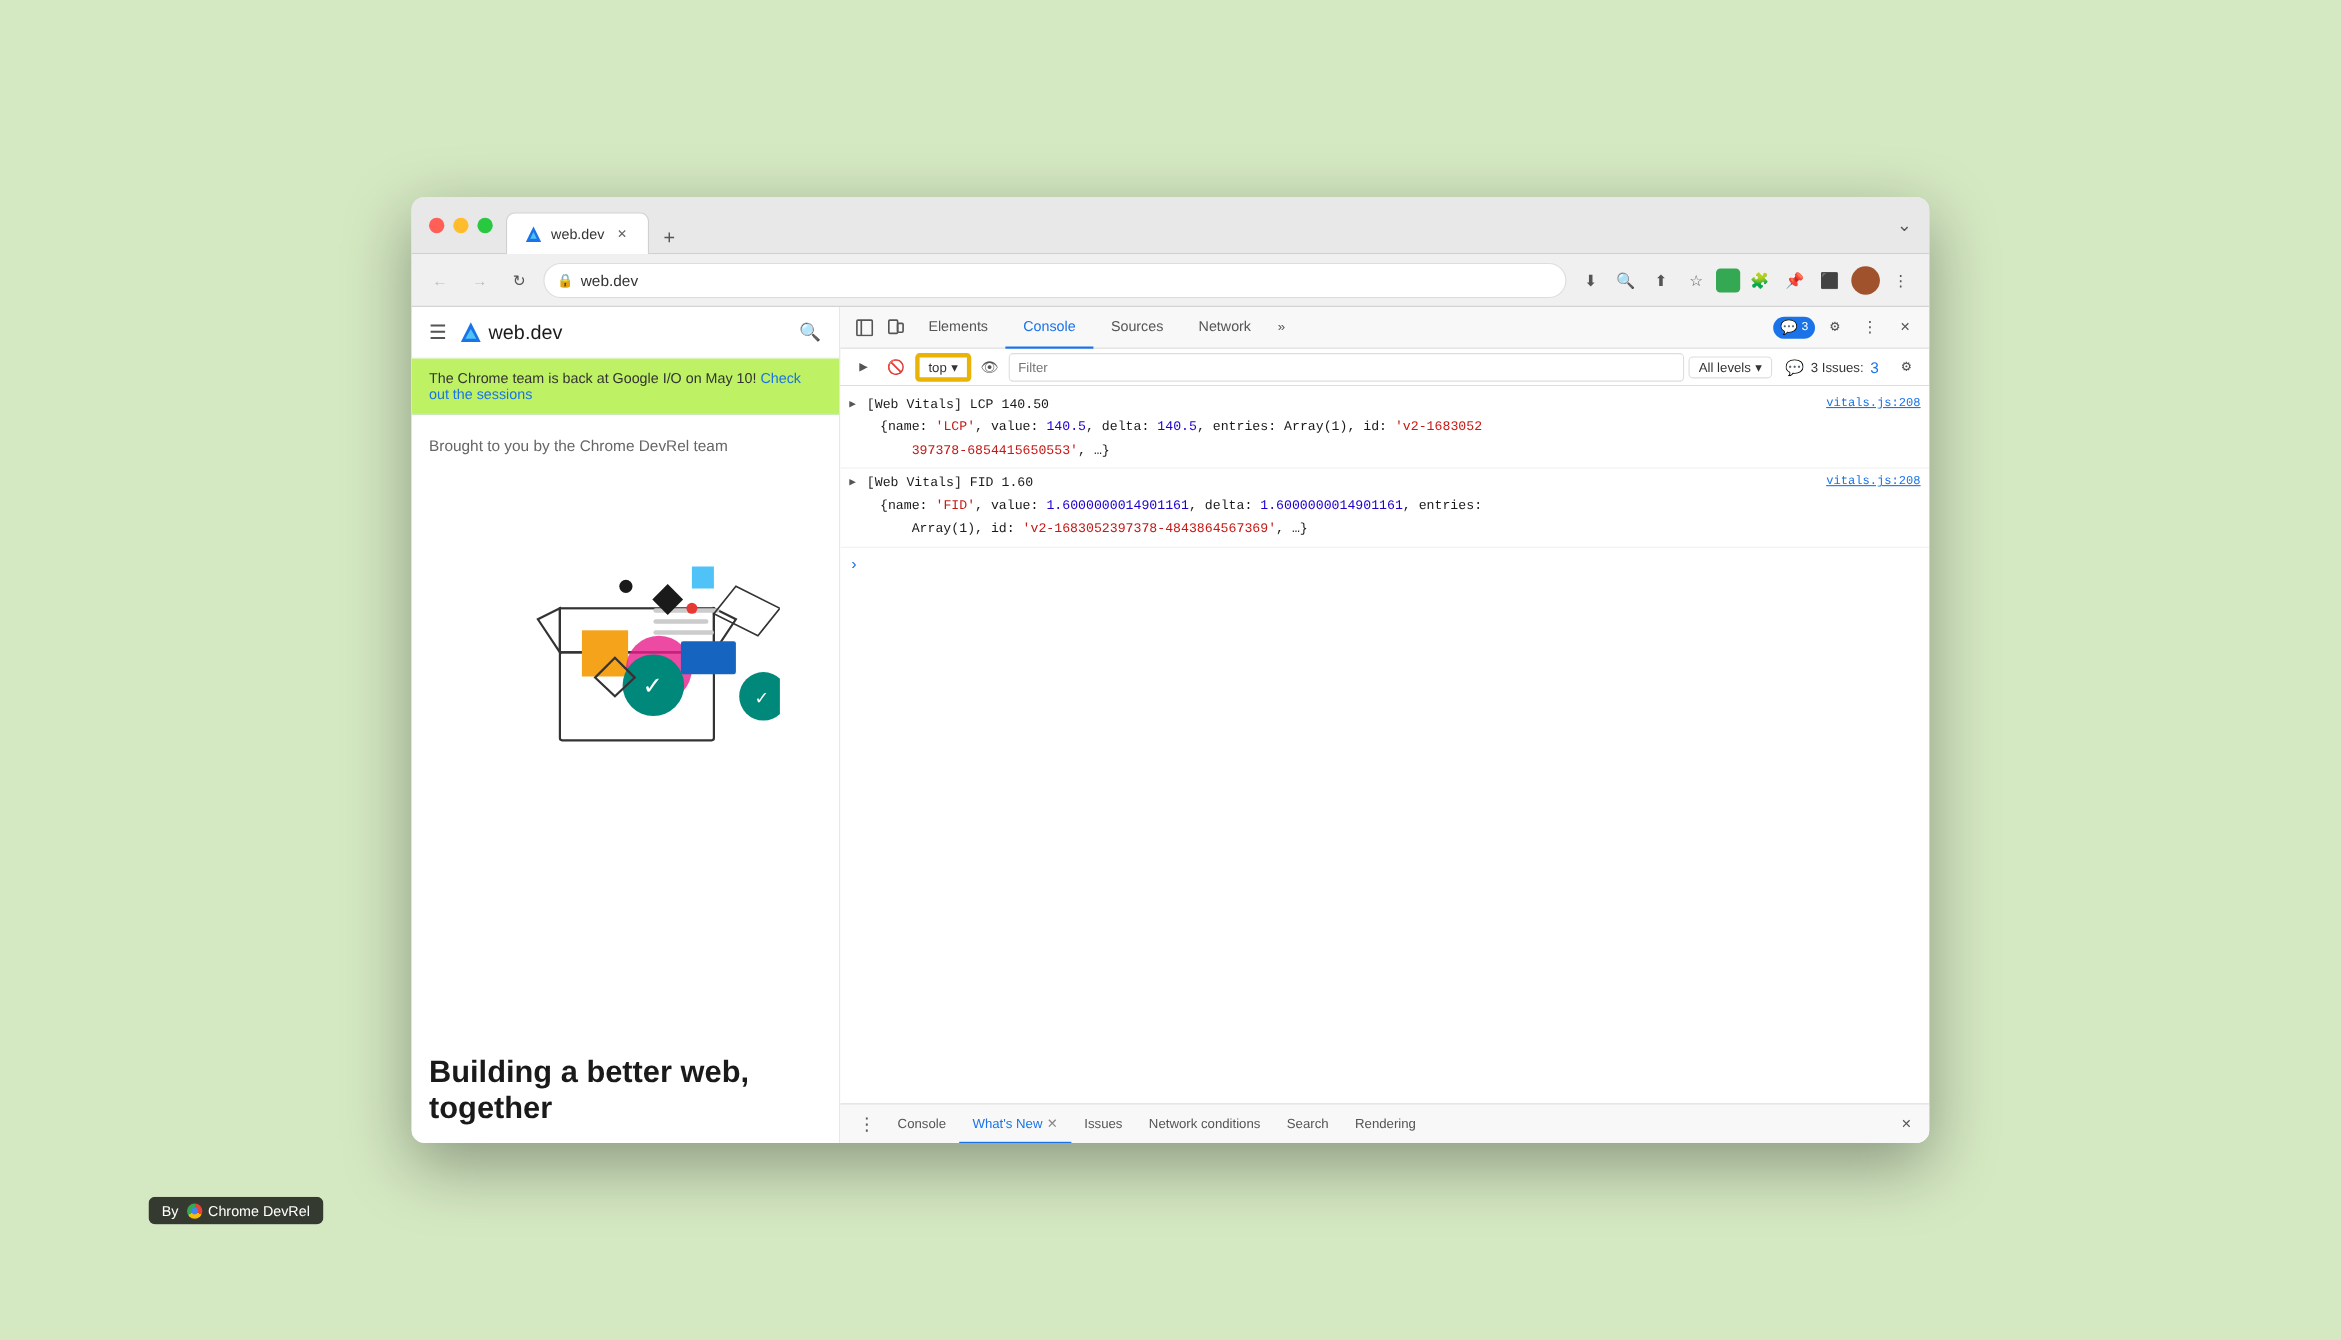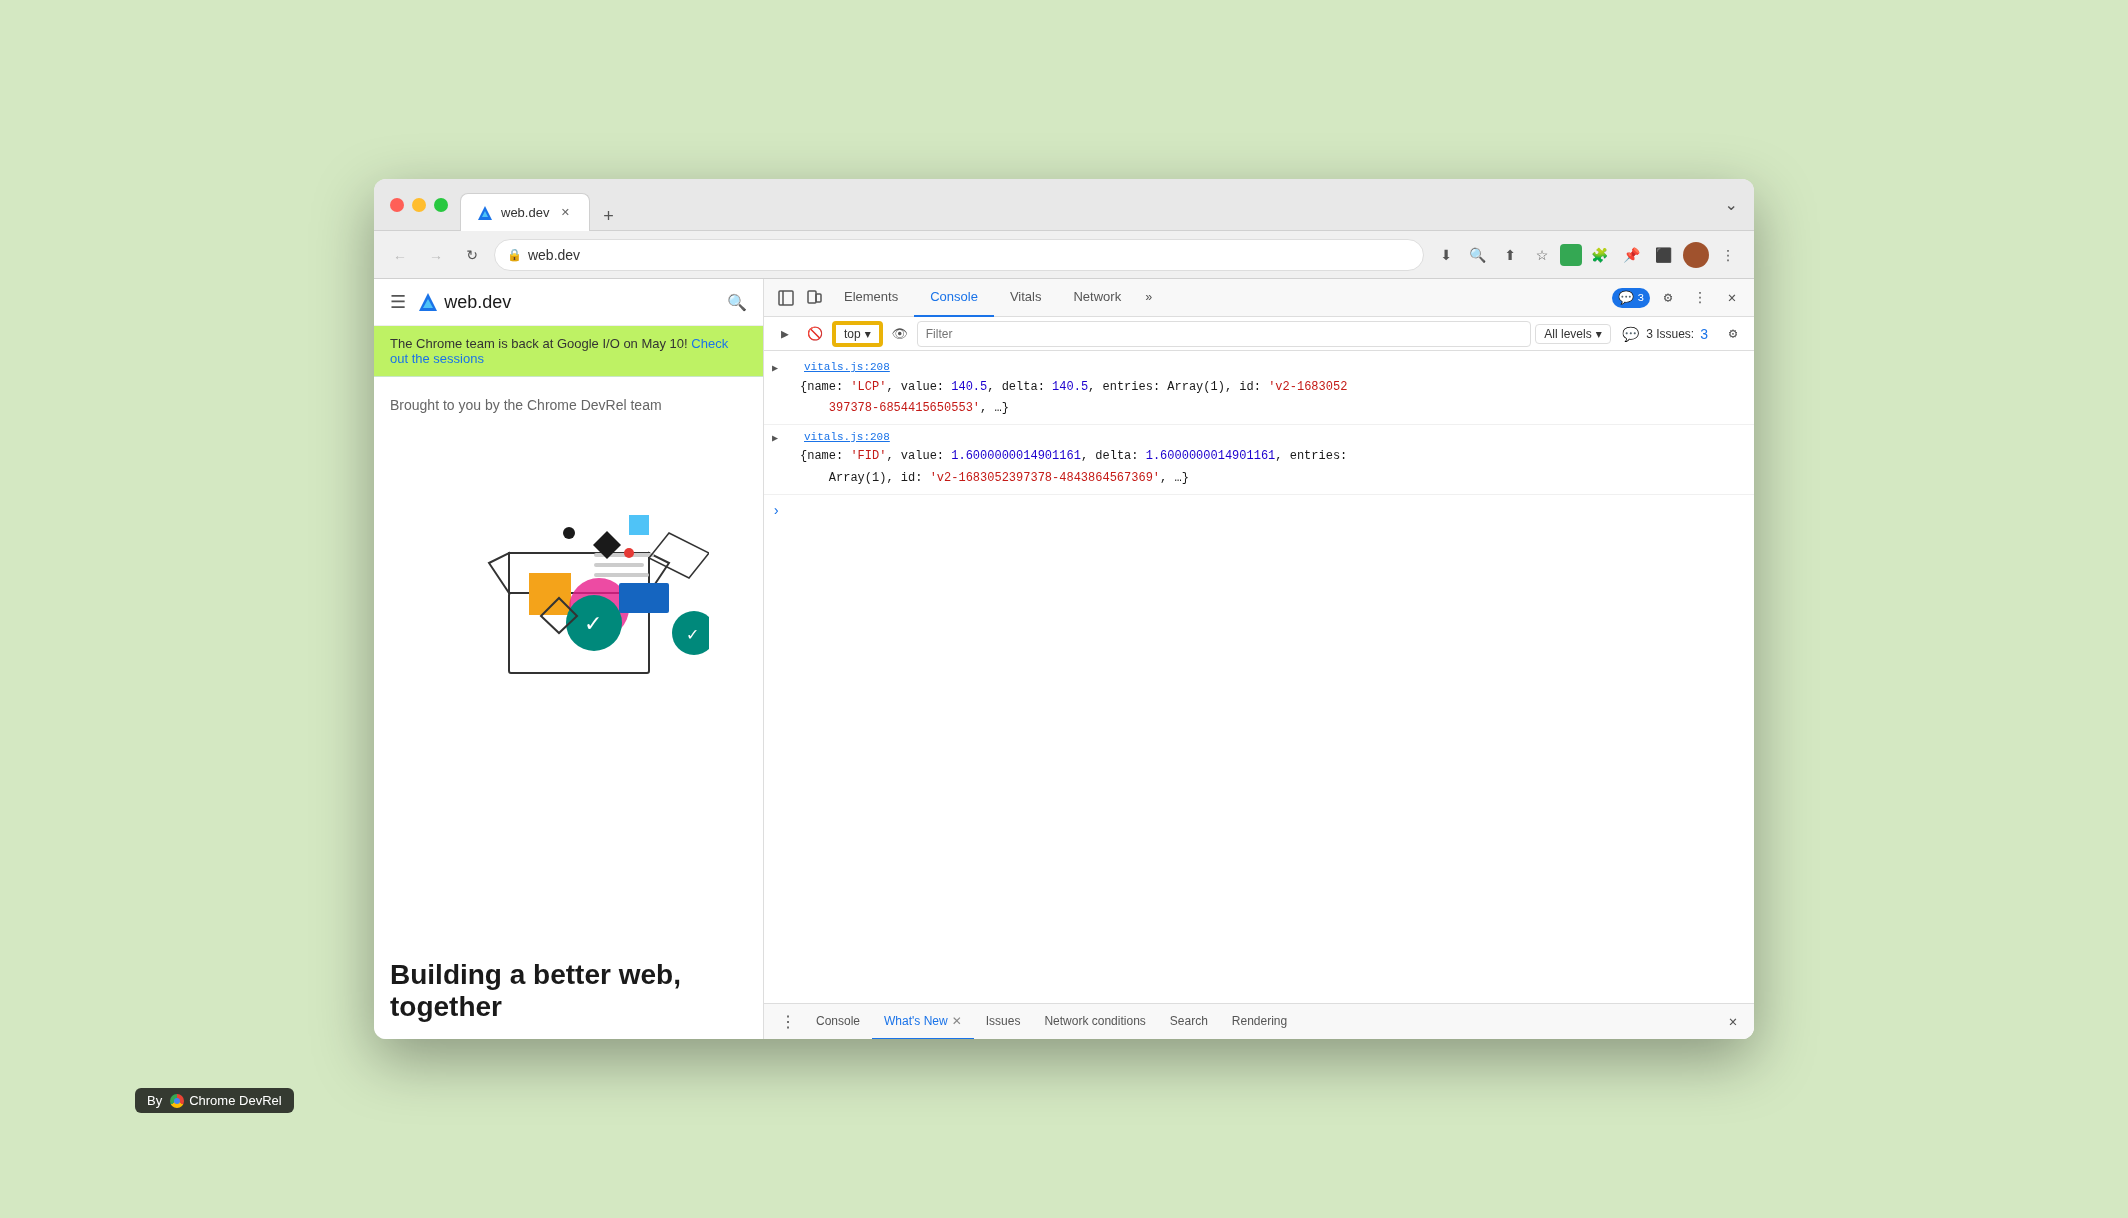--- a/index.html
+++ b/index.html
@@ -552,21 +552,21 @@
             <rect x="10" y="4" width="5" height="8" rx="1"></rect>
           </svg>
         </div>
         <div class="devtools-tab">
           <span>Elements</span>
         </div>
         <div class="devtools-tab active">
           <span>Console</span>
         </div>
         <div class="devtools-tab">
-          <span>Vitals</span>
+          <span>Sources</span>
         </div>
         <div class="devtools-tab">
           <span>Network</span>
         </div>
         <div class="devtools-more">»</div>
         <div class="devtools-right-actions">
           <div class="issues-badge">
             <span style="font-size:13px">💬</span>
             <span>3</span>
           </div>
@@ -595,30 +595,32 @@
           <span class="issues-icon">3</span>
         </div>
         <div class="console-settings-btn">⚙</div>
       </div>
 
       <div class="console-output">
 
         <div class="console-entry">
           <span class="console-expand">▶</span>
           <div class="console-line">
+            <span class="console-text c-normal">[Web Vitals] LCP 140.50</span>
             <span class="console-source">vitals.js:208</span>
           </div>
           <div style="padding-left:12px; color:#555; font-size:12px; line-height:1.8;">
             <span class="c-normal">{name: </span><span class="c-string">'LCP'</span><span class="c-normal">, value: </span><span class="c-number">140.5</span><span class="c-normal">, delta: </span><span class="c-number">140.5</span><span class="c-normal">, entries: Array(1), id: </span><span class="c-string">'v2-1683052<br>&nbsp;&nbsp;&nbsp;&nbsp;397378-6854415650553'</span><span class="c-normal">, …}</span>
           </div>
         </div>
 
         <div class="console-entry">
           <span class="console-expand">▶</span>
           <div class="console-line">
+            <span class="console-text c-normal">[Web Vitals] FID 1.60</span>
             <span class="console-source">vitals.js:208</span>
           </div>
           <div style="padding-left:12px; color:#555; font-size:12px; line-height:1.8;">
             <span class="c-normal">{name: </span><span class="c-string">'FID'</span><span class="c-normal">, value: </span><span class="c-number">1.6000000014901161</span><span class="c-normal">, delta: </span><span class="c-number">1.6000000014901161</span><span class="c-normal">, entries:<br>&nbsp;&nbsp;&nbsp;&nbsp;Array(1), id: </span><span class="c-string">'v2-1683052397378-4843864567369'</span><span class="c-normal">, …}</span>
           </div>
         </div>
 
         <div class="console-prompt">
           <span class="prompt-caret">›</span>
         </div>

